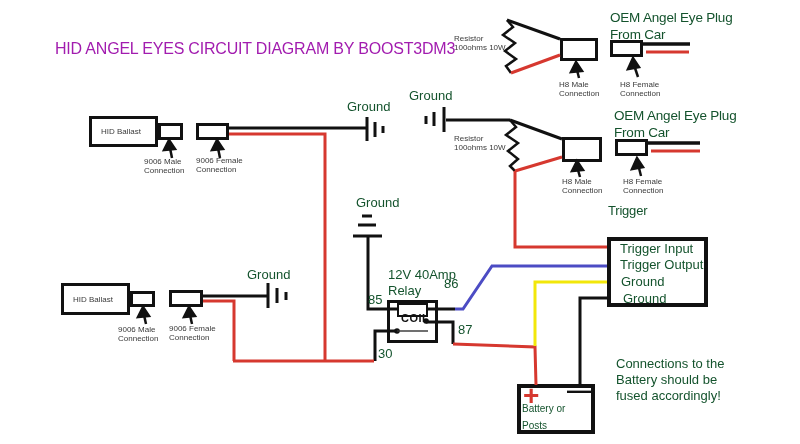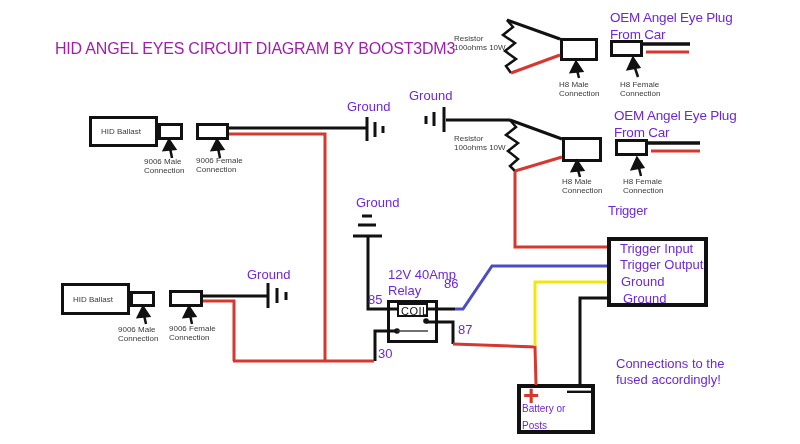--- a/index.html
+++ b/index.html
@@ -1,26 +1,26 @@
 <!DOCTYPE html>
 <html><head>
 <meta charset="utf-8">
 <style>
   html,body{margin:0;padding:0;background:#fff;}
   .canvas{position:relative;width:800px;height:444px;background:#ffffff;overflow:hidden;
           font-family:"Liberation Sans", sans-serif;color:#222;}
   .wires{position:absolute;left:0;top:0;z-index:2;pointer-events:none;}
   .box{position:absolute;box-sizing:border-box;border:3px solid #111;background:#fff;z-index:1;}
   .box.thick{border-width:4px;}
-  .lbl{position:absolute;z-index:3;white-space:nowrap;color:#6d28d9;}
+  .lbl{position:absolute;z-index:3;white-space:nowrap;color:#14532d;}
   .tiny{font-size:8px;line-height:9px;color:#3a3a3a;}
   .mid{font-size:13px;line-height:16px;}
   .ctr{text-align:left;}
   .title{font-size:16px;letter-spacing:-0.2px;color:#a21caf;}
-  .coil-text{font-size:11px;font-weight:400;letter-spacing:0.5px;color:#111;}
+  .coil-text{font-size:11px;font-weight:700;letter-spacing:0.5px;color:#111;margin-top:7px;}
   .plus{font-size:28px;font-weight:700;}
   .minus{font-size:24px;font-weight:700;color:#111;}
 </style>
 </head>
 <body>
 
 <div class="canvas">
 
   <div class="box" style="left:89px;top:116px;width:69px;height:31px;"></div>
   <div class="box" style="left:158px;top:123px;width:25px;height:17px;"></div>
@@ -204,16 +204,17 @@
 
   <div class="lbl plus" style="left:523px;top:380px;color:#d6382f;">+</div>
   <div class="lbl minus" style="left:567px;top:376px;">—</div>
   <div class="lbl" style="left:522px;top:400px;font-size:10px;line-height:17px;">
     <div>Battery or</div>
     <div>Posts</div>
   </div>
 
   <div class="lbl mid" style="left:616px;top:356px;line-height:16px;">
     <div>Connections to the</div>
+    <div>Battery should be</div>
     <div>fused accordingly!</div>
   </div>
 
 </div>
 
 </body></html>

